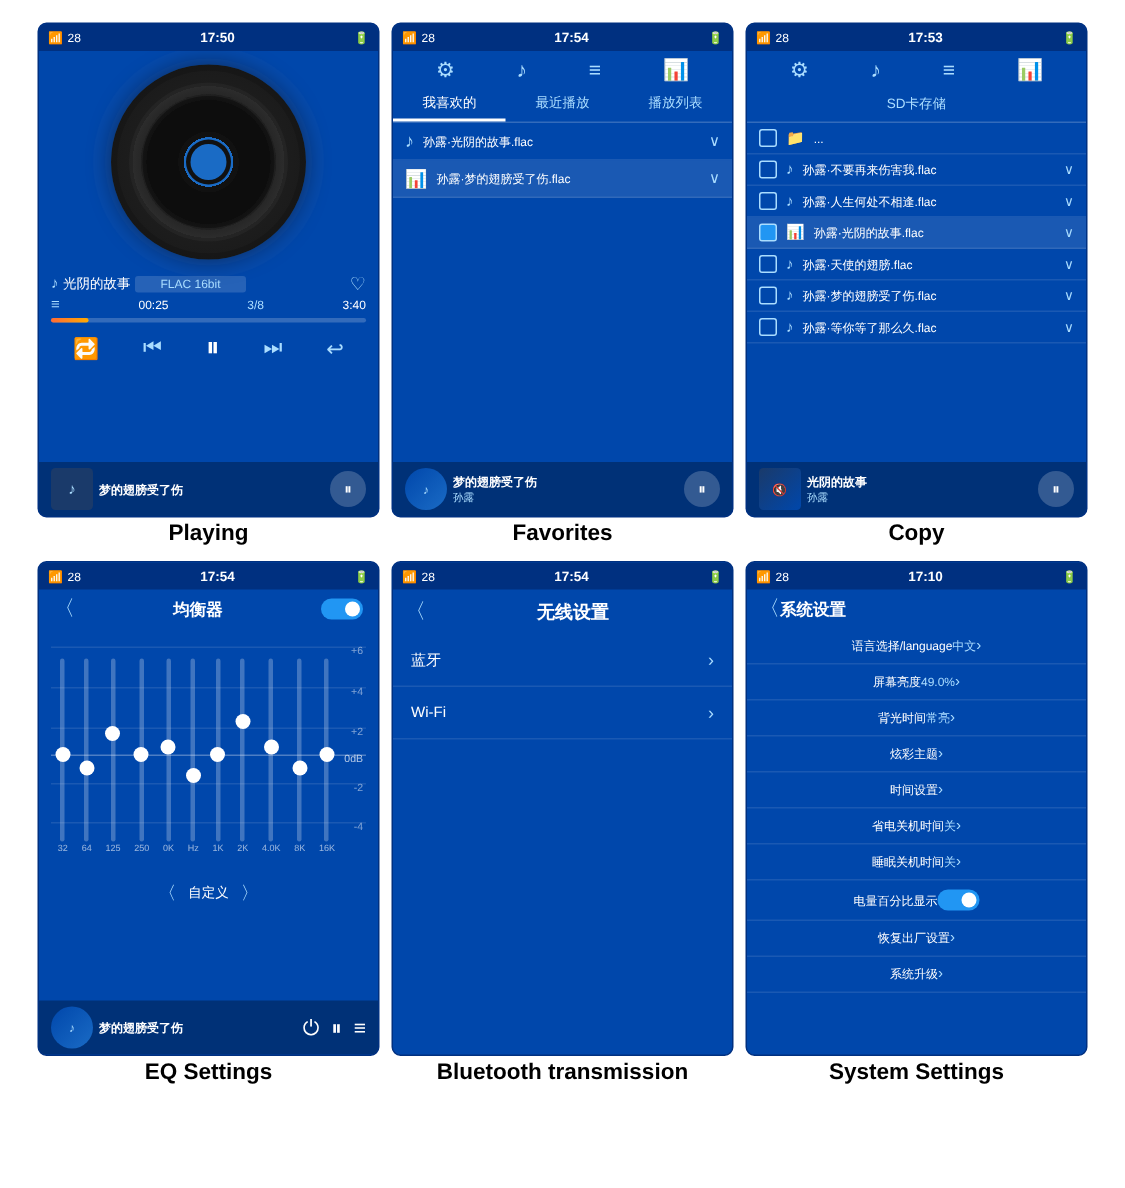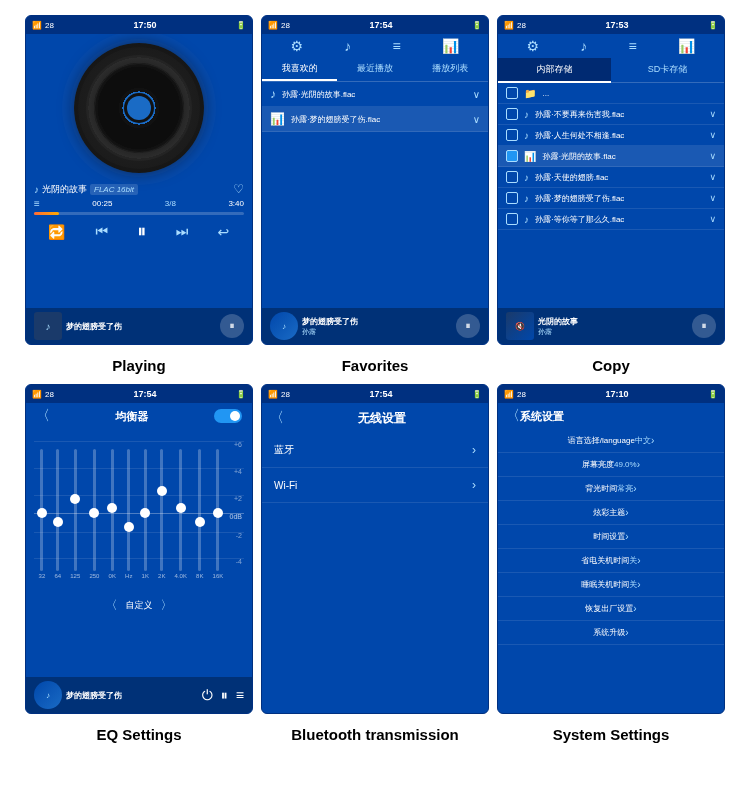--- a/index.html
+++ b/index.html
@@ -28,21 +28,21 @@
     }
     .screen-cell {
       display: flex;
       flex-direction: column;
       align-items: center;
     }
     .screen-label {
       font-size: 15px;
       font-weight: bold;
       color: #000;
-      margin-top: 12px;
+      margin-top: 2px;
       text-align: center;
     }
     
     .phone-screen {
       width: 228px;
       height: 330px;
       background: #0047ab;
       border-radius: 6px;
       overflow: hidden;
       position: relative;
@@ -130,23 +130,22 @@
       font-size: 10px;
     }
     .song-title-text {
       color: #fff;
       font-size: 9px;
     }
     .flac-badge {
       font-size: 8px;
       color: #aaddff;
       background: rgba(255,255,255,0.15);
-      padding: 1px 4px;
+      padding: 1px 17px;
       border-radius: 2px;
-      font-style: italic;
     }
     .heart-icon {
       color: #aaddff;
       font-size: 12px;
     }
     .progress-row {
       display: flex;
       justify-content: space-between;
       align-items: center;
       width: 100%;
@@ -579,21 +578,20 @@
         </div>
 
         <div class="copy-top-bar">
           <span class="top-bar-icon">⚙</span>
           <span class="top-bar-icon">♪</span>
           <span class="top-bar-icon">≡</span>
           <span class="top-bar-icon">📊</span>
         </div>
 
         <div class="source-tabs">
-          <div class="source-tab active">内部存储</div>
           <div class="source-tab">SD卡存储</div>
         </div>
 
         <div style="flex:1;overflow:hidden;">
           <div class="copy-file-item">
             <div class="file-checkbox"></div>
             <span style="color:#aaddff;font-size:10px;">📁</span>
             <span style="color:#fff;font-size:8px;flex:1;">...</span>
           </div>
           <div class="copy-file-item">
@@ -855,20 +853,24 @@
           <span class="sys-item-label">省电关机时间</span>
           <span class="sys-item-value">关</span>
           <span class="sys-item-arrow">›</span>
         </div>
         <div class="sys-item">
           <span class="sys-item-label">睡眠关机时间</span>
           <span class="sys-item-value">关</span>
           <span class="sys-item-arrow">›</span>
         </div>
         <div class="sys-item">
+          <span class="sys-item-label">电量百分比显示</span>
+          <div class="sys-toggle"></div>
+        </div>
+        <div class="sys-item">
           <span class="sys-item-label">恢复出厂设置</span>
           <span class="sys-item-arrow">›</span>
         </div>
         <div class="sys-item">
           <span class="sys-item-label">系统升级</span>
           <span class="sys-item-arrow">›</span>
         </div>
       </div>
       <div class="screen-label">System Settings</div>
     </div>

